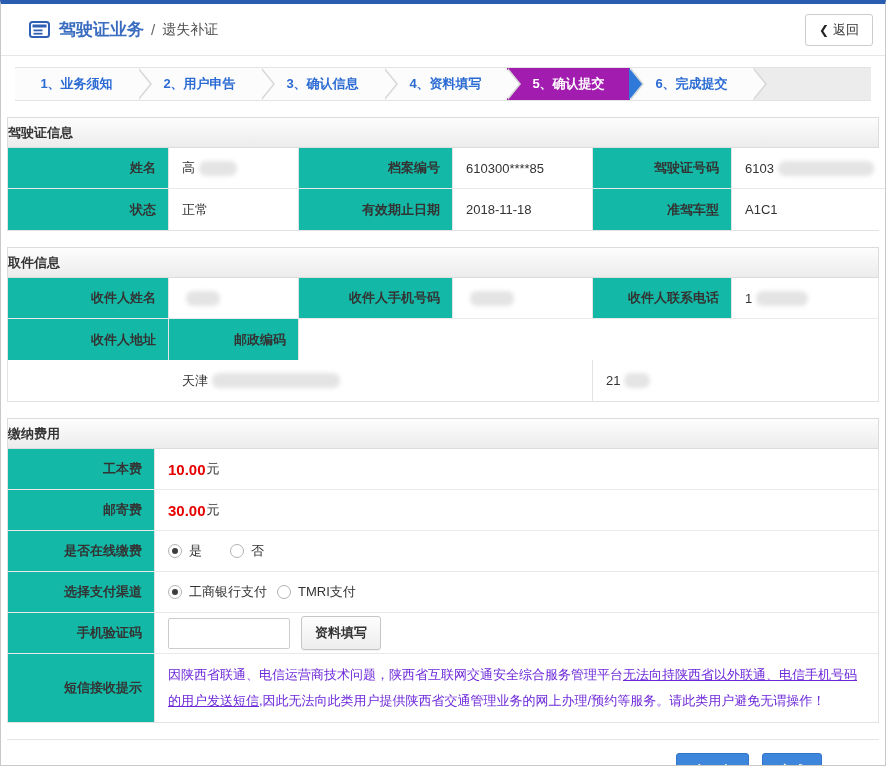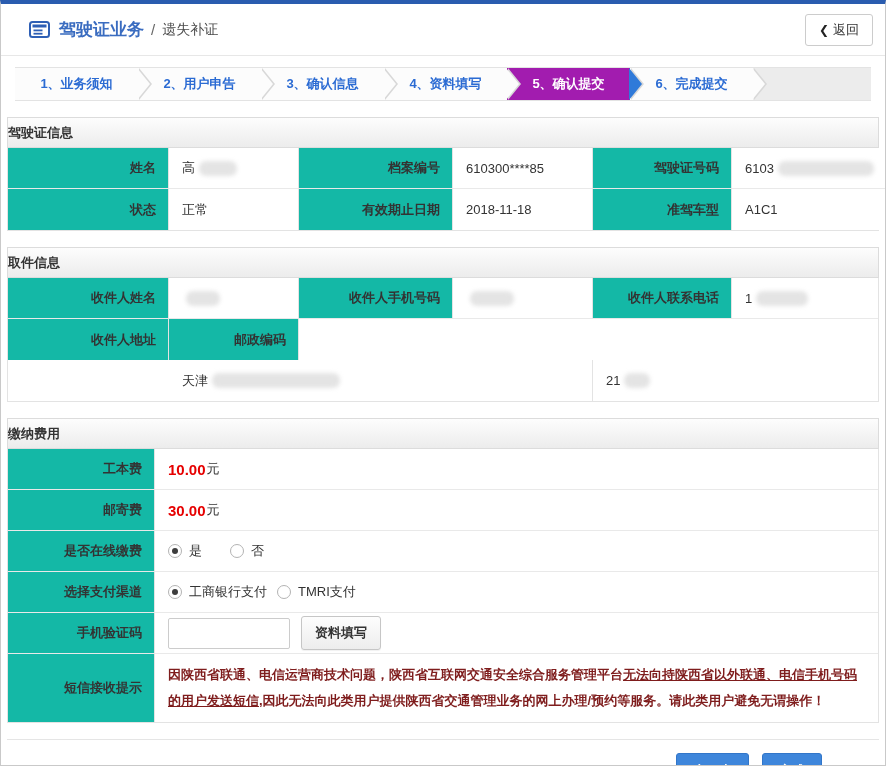--- a/index.html
+++ b/index.html
@@ -48,21 +48,21 @@
   .fee-num { color:#e60000; font-weight:bold; font-size:15px; }
   .fee-unit { color:#333; font-size:13px; margin-left:1px; }
   .radio-group { display:flex; align-items:center; gap:28px; }
   .radio-opt { display:flex; align-items:center; cursor:pointer; }
   .radio { width:14px; height:14px; border:1px solid #b3b3b3; border-radius:50%; background:#fff; position:relative; margin-right:7px; flex:0 0 auto; }
   .radio.checked::after { content:''; position:absolute; left:3px; top:3px; width:6px; height:6px; background:#3d3d3d; border-radius:50%; }
   .code-row { display:flex; align-items:center; gap:11px; }
   .code-input { width:122px; height:31px; border:1px solid #ccc; border-radius:2px; padding:0 8px; font-size:13px; font-family:inherit; }
   .btn-getcode { background:linear-gradient(#fdfdfd,#ededed); border:1px solid #c6c6c6; border-radius:3px; padding:7px 13px; font-size:13px; font-weight:bold; color:#333; cursor:pointer; box-shadow:0 1px 1px rgba(0,0,0,0.06); font-family:inherit; }
   .notice-cell { min-height:68px; padding:9px 13px; align-items:center; }
-  .notice { color:#7f1d1d; font-size:13px; line-height:26px;font-weight:bold; }
+  .notice { color:#6d28d9; font-size:13px; line-height:26px; }
   .notice .ul { text-decoration:underline; }
 
   
   .footer { margin:16px 6px 0; border-top:1px solid #e5e5e5; padding:13px 57px 0 0; display:flex; justify-content:flex-end; gap:13px; }
   .btn-blue { background:#3e86db; border:1px solid #3276c9; border-radius:3px; color:#fff; font-size:13px; font-weight:bold; padding:8px 16px; cursor:pointer; font-family:inherit; }
 </style>
 </head>
 <body>
 
 <div class="page">

